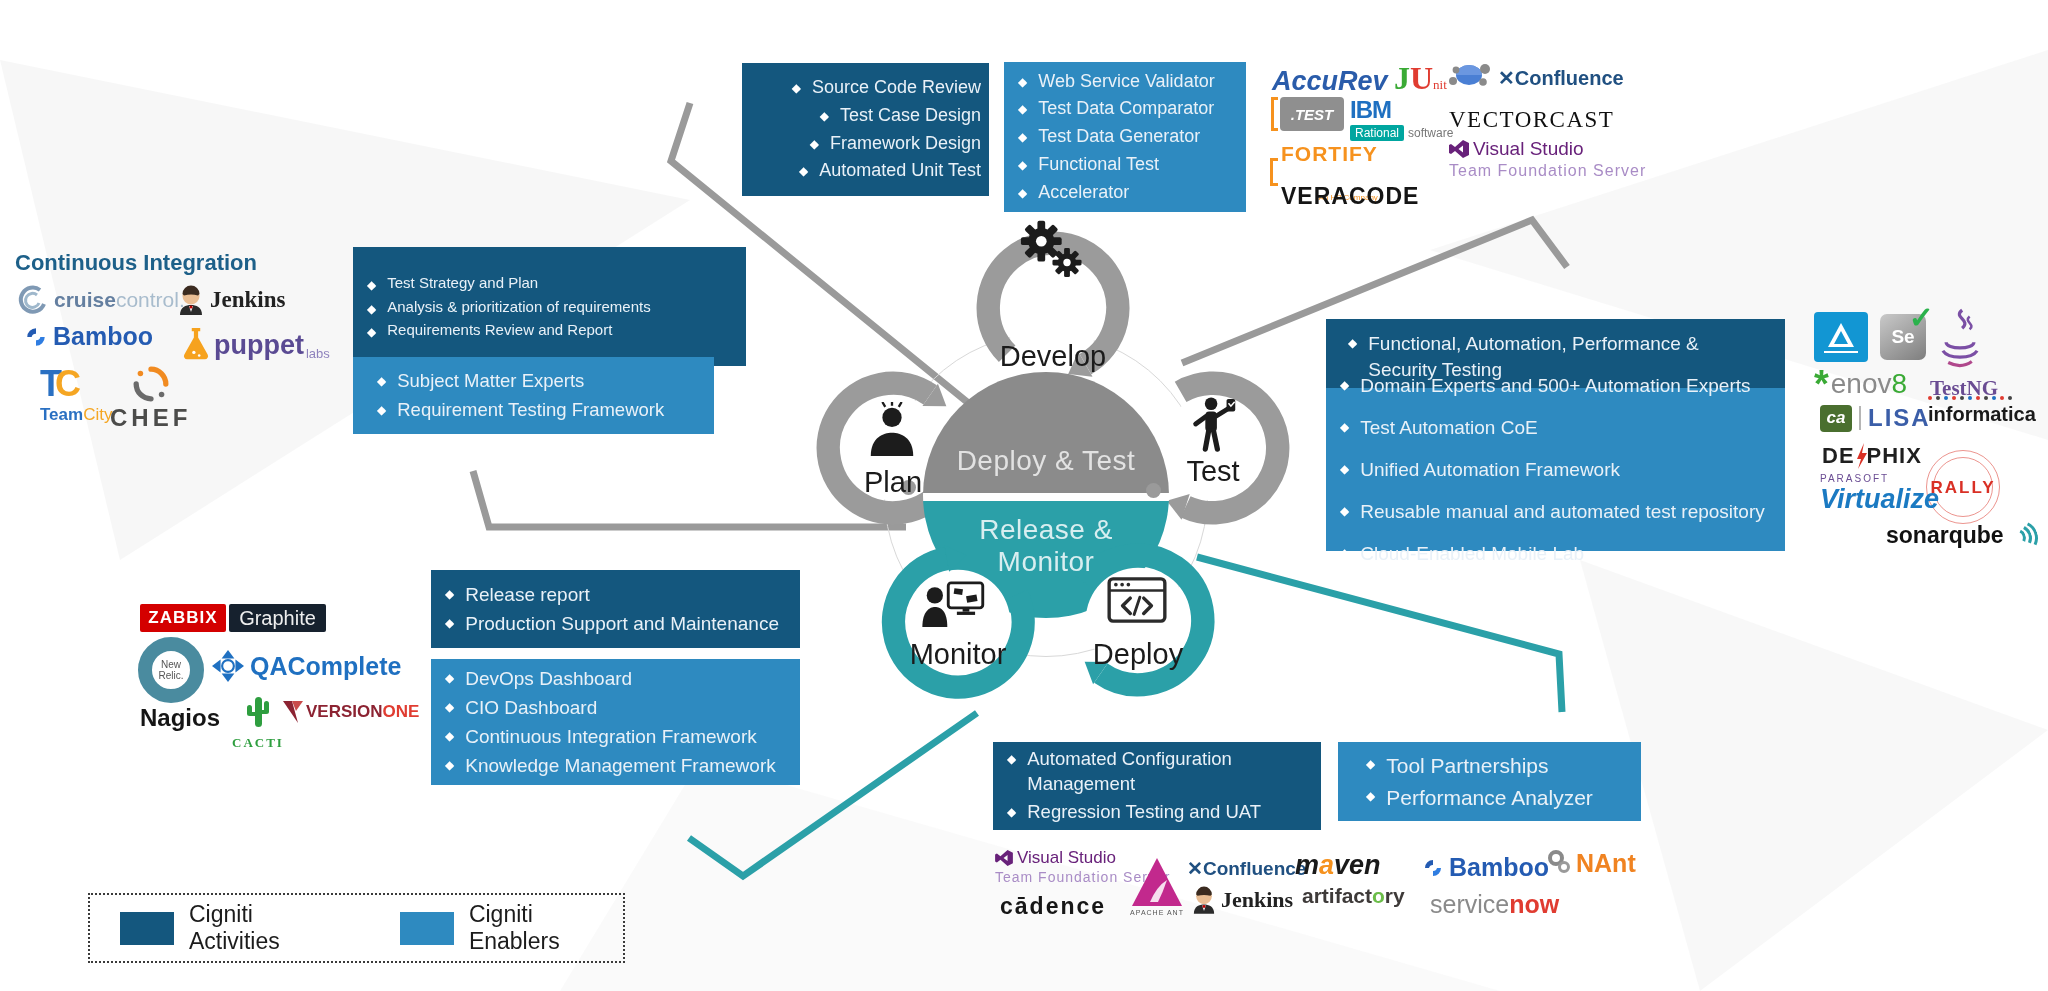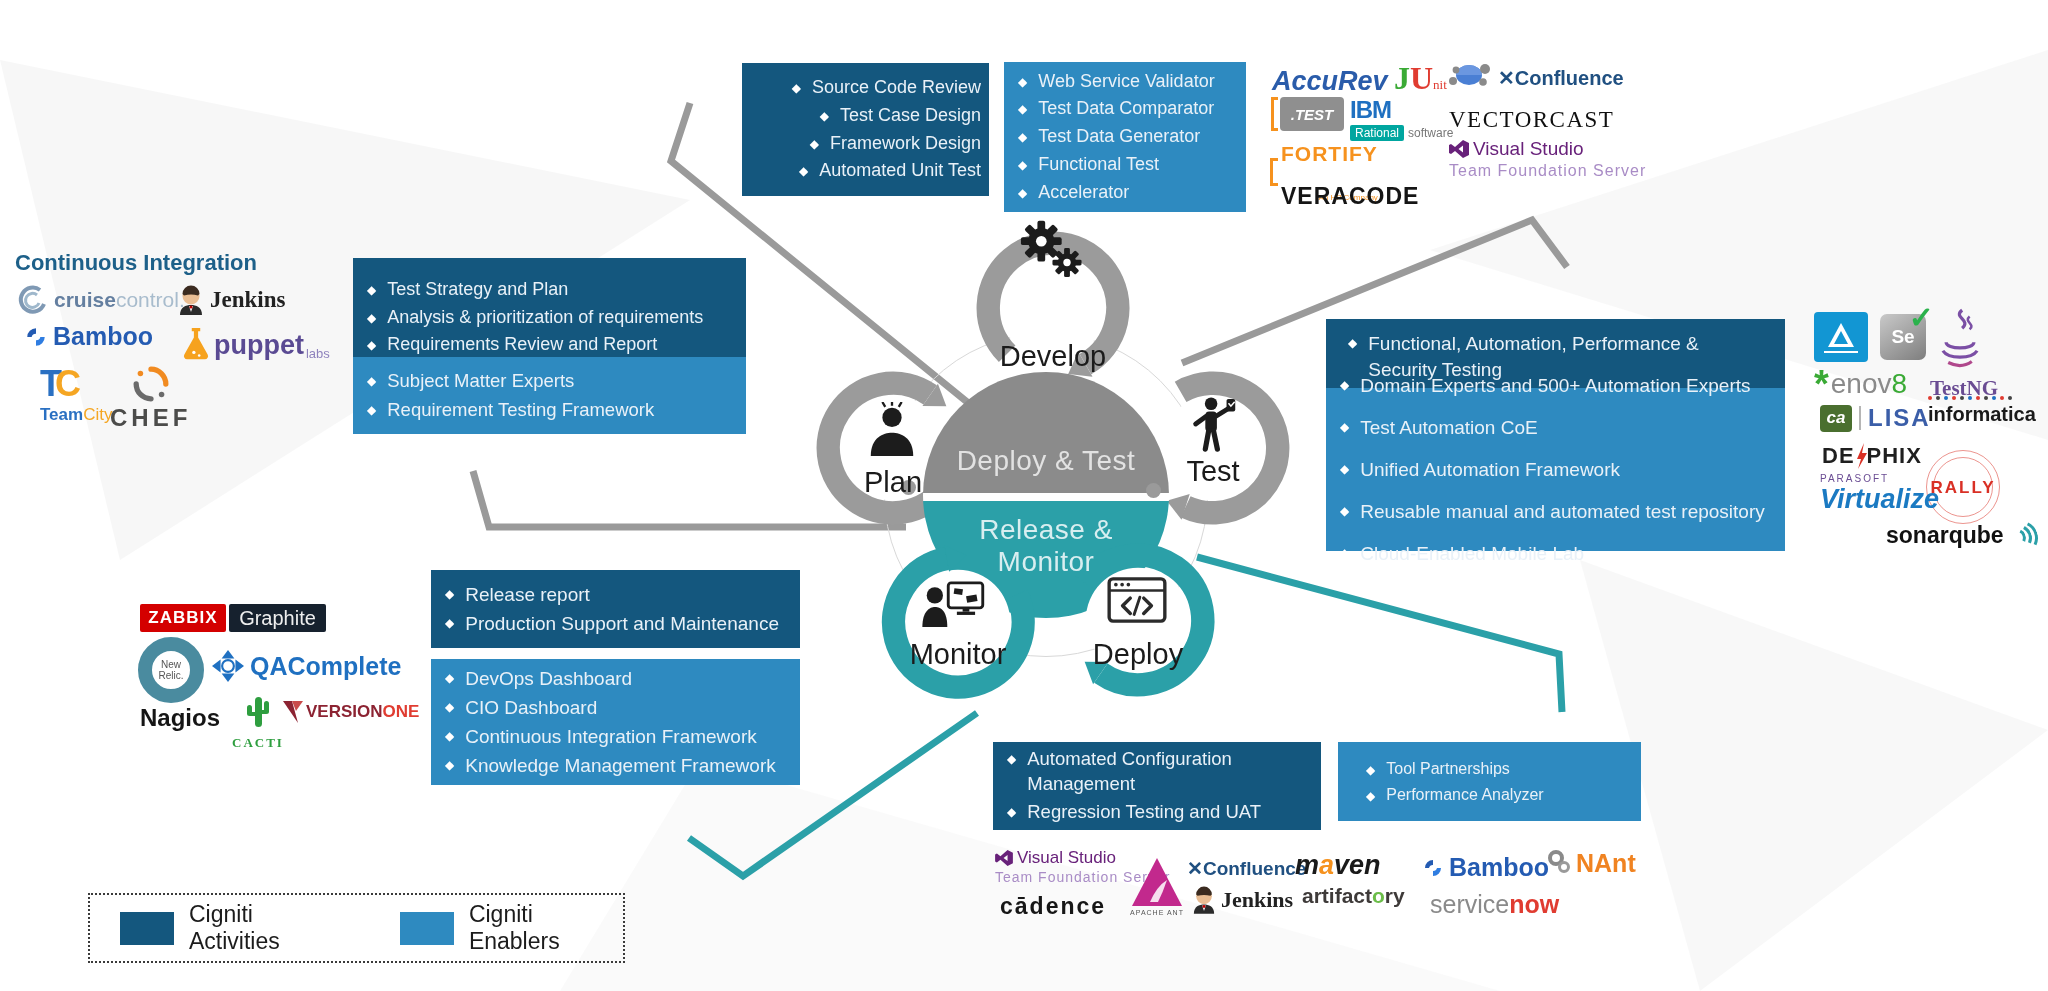--- a/index.html
+++ b/index.html
@@ -194,32 +194,32 @@
     <div class="bi">
         <span>Test Data Generator</span>
       </div>
     <div class="bi">
         <span>Functional Test</span>
       </div>
     <div class="bi">
         <span>Accelerator</span>
       </div>
   </div>
-  <div class="box act" style="left:353px;top:247px;width:393px;height:119px;font-size:18px;margin-top:11px;">
+  <div class="box act" style="left:353px;top:247px;width:393px;height:119px;font-size:15px;">
     <div class="bi">
         <span>Test Strategy and Plan</span>
       </div>
     <div class="bi">
         <span>Analysis &amp; prioritization of requirements</span>
       </div>
     <div class="bi">
         <span>Requirements Review and Report</span>
       </div>
   </div>
-  <div class="box en" style="left:353px;top:357px;width:393px;height:77px;font-size:18.5px;padding-left:14px;">
+  <div class="box en" style="left:353px;top:357px;width:361px;height:77px;font-size:18.5px;padding-left:24px;">
     <div class="bi">
         <span>Subject Matter Experts</span>
       </div>
     <div class="bi">
         <span>Requirement Testing Framework</span>
       </div>
   </div>
   <div class="box act" style="left:1326px;top:319px;width:459px;height:75px;font-size:19px;padding-left:22px;">
     <div class="bi">
         <span style="max-width:350px;white-space:normal;">Functional, Automation, Performance &amp; Security Testing</span>
@@ -265,21 +265,21 @@
       </div>
   </div>
   <div class="box act" style="left:993px;top:742px;width:328px;height:88px;font-size:18.5px;">
     <div class="bi">
         <span style="max-width:235px;white-space:normal;">Automated Configuration Management</span>
       </div>
     <div class="bi">
         <span>Regression Testing and UAT</span>
       </div>
   </div>
-  <div class="box en" style="left:1338px;top:742px;width:303px;height:79px;font-size:16px;padding-left:28px;">
+  <div class="box en" style="left:1338px;top:742px;width:303px;height:79px;font-size:21px;padding-left:28px;">
     <div class="bi">
         <span>Tool Partnerships</span>
       </div>
     <div class="bi">
         <span>Performance Analyzer</span>
       </div>
   </div>
 
   <div class="logo" style="left:15px;top:250px;font-size:22px;font-weight:700;color:#1d6089;">Continuous Integration</div>
   <div class="logo" style="left:14px;top:284px;">

